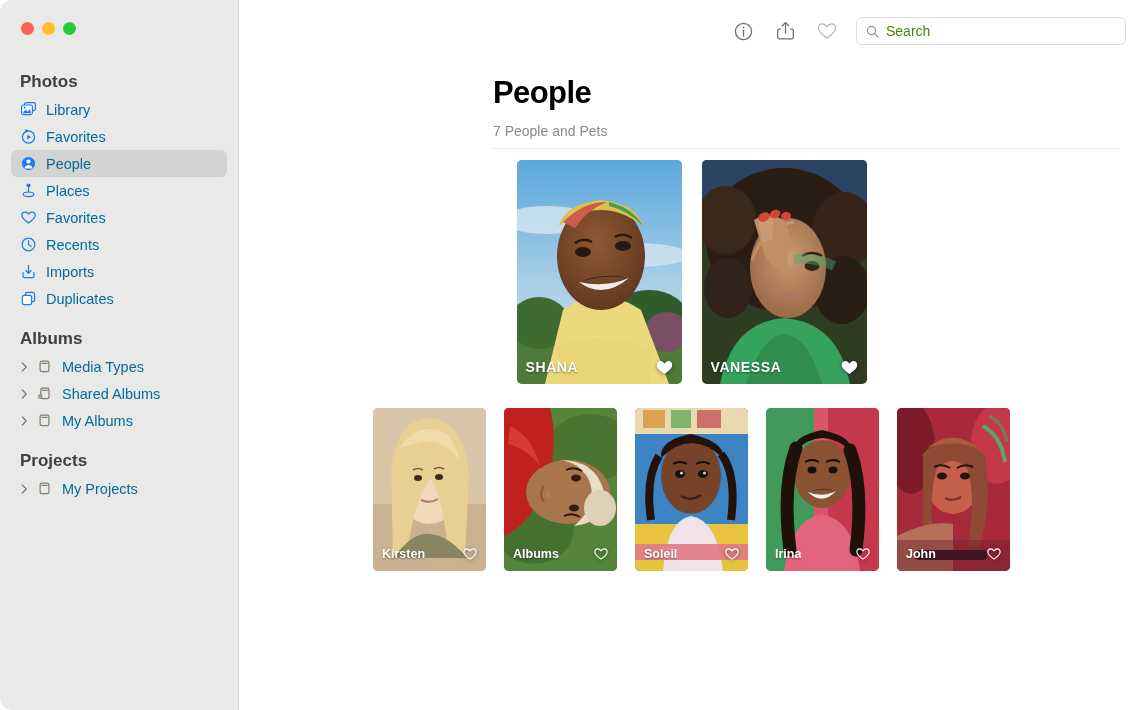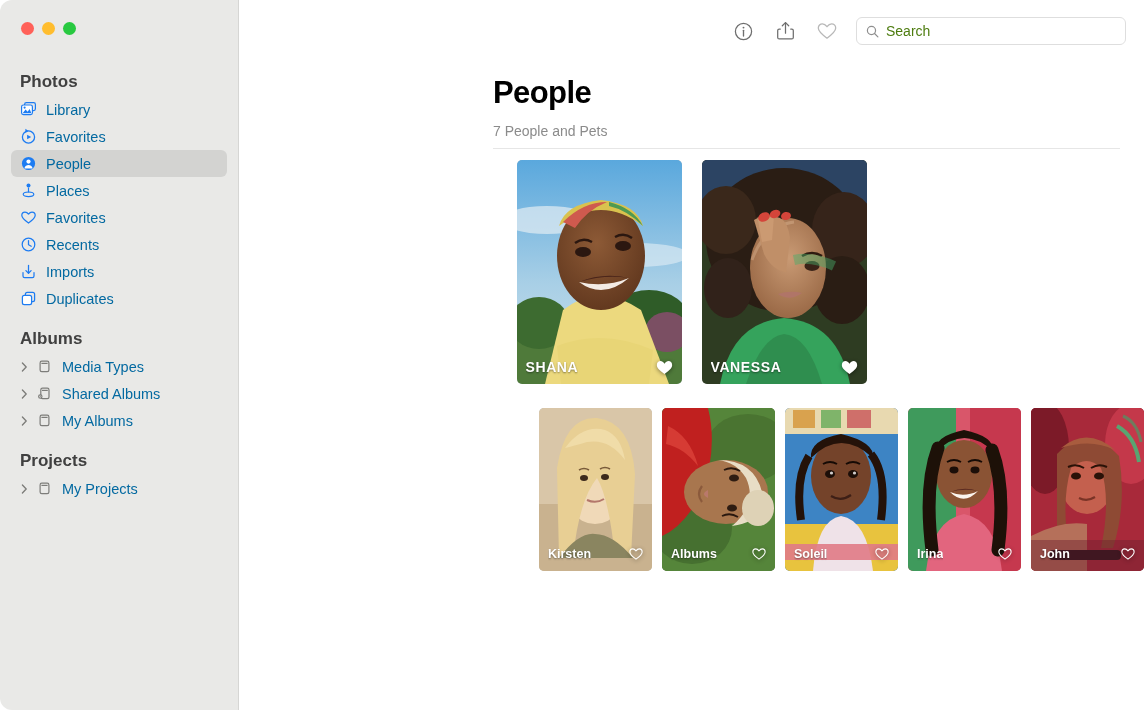--- a/index.html
+++ b/index.html
@@ -95,21 +95,21 @@
     margin: 9px 24px 0 254px;
   }
 
   
   .grid-wrap { position: relative; }
   .row-featured {
     display: flex; gap: 20px; justify-content: center;
     margin-top: 11px;
   }
   .row-small {
-    display: flex; gap: 10px; justify-content: flex-end;
+    display: flex; gap: 18px; justify-content: center;
     margin-top: 24px;
   }
   .card {
     position: relative; overflow: hidden;
     border-radius: 5px;
     background: #bbb;
   }
   .card.big { width: 165px; height: 224px; }
   .card.small { width: 113px; height: 163px; }
   .card-img { position: absolute; inset: 0; }

